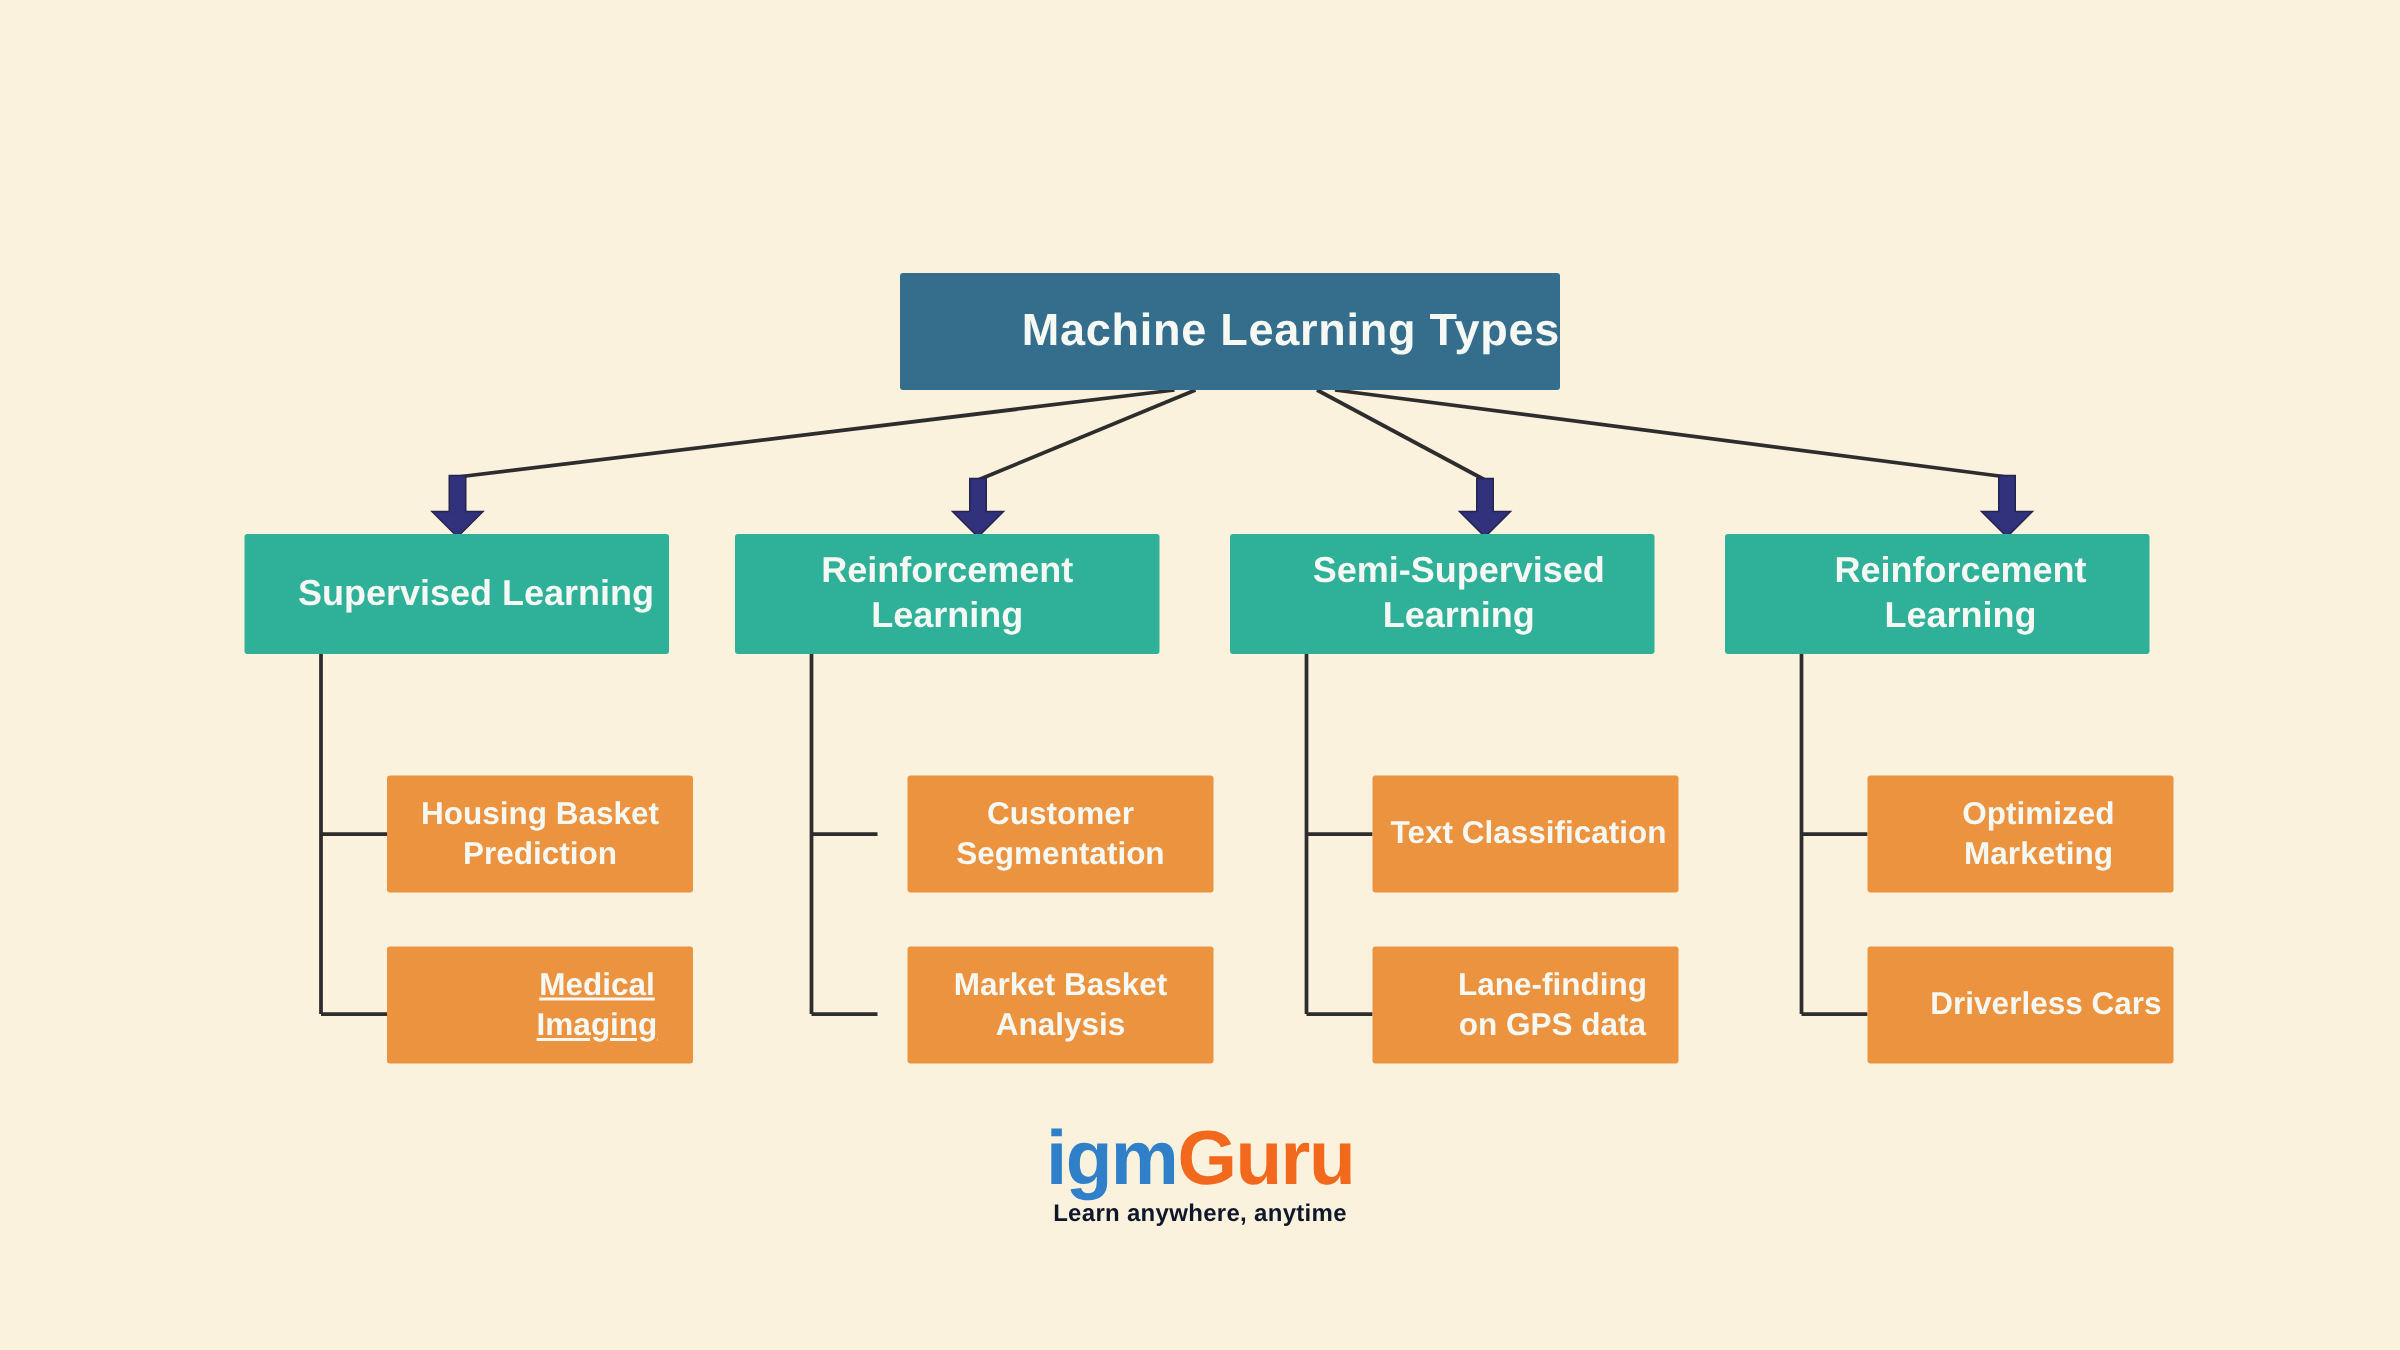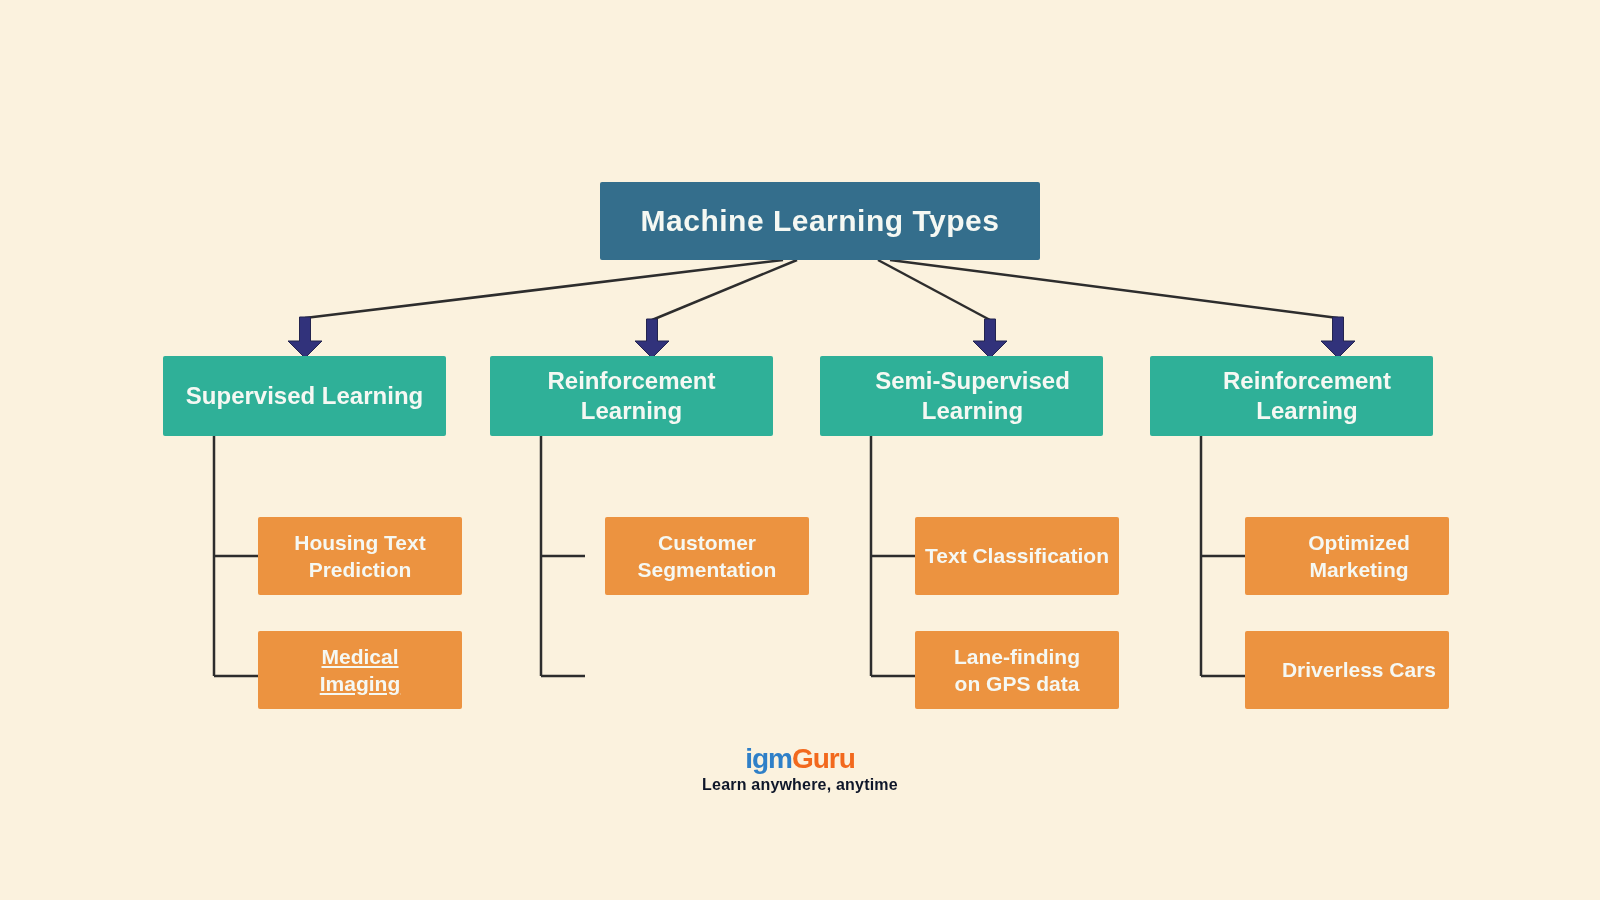--- a/index.html
+++ b/index.html
@@ -14,21 +14,21 @@
   .svg-layer {
     position: absolute;
     left: 0; top: 0;
     width: 1600px; height: 900px;
     pointer-events: none;
   }
   .node {
     position: absolute;
     display: flex;
     align-items: center;
-    justify-content: center;
+    justify-content: flex-end;
     text-align: center;
     color: #F5F8F3;
     font-weight: 700;
     box-sizing: border-box;
     border-radius: 2px;
   }
   .root-node {
     left: 600px; top: 182px;
     width: 440px; height: 78px;
     background: #346E8C;
@@ -64,21 +64,21 @@
   .wrap-mid { display: inline-block; max-width: 152px; }
   .logo {
     position: absolute;
     left: 0; top: 744px;
     width: 1600px;
     display: flex;
     flex-direction: column;
     align-items: center;
   }
   .logo-word {
-    font-size: 28px;
+    font-size: 51px;
     font-weight: 700;
     letter-spacing: -1px;
     line-height: 1.1;
   }
   .logo-blue { color: #2F80C8; }
   .logo-orange { color: #F2691D; }
   .logo-tagline {
     margin-top: 1px;
     font-size: 16px;
     font-weight: 700;
@@ -120,28 +120,31 @@
     <span>Reinforcement Learning</span>
   </div>
   <div class="node cat-node cat-3">
     <span>Semi-Supervised Learning</span>
   </div>
   <div class="node cat-node cat-4">
     <span>Reinforcement Learning</span>
   </div>
 
   <div class="node child-node col-1 row-1">
-    <span>Housing Text Prediction</span>
+    <span>Housing Basket Prediction</span>
   </div>
   <div class="node child-node col-1 row-2">
     <span class="wrap-narrow">Medical Imaging</span>
   </div>
 
   <div class="node child-node col-2 row-1">
     <span>Customer Segmentation</span>
+  </div>
+  <div class="node child-node col-2 row-2">
+    <span>Market Basket Analysis</span>
   </div>
 
   <div class="node child-node col-3 row-1">
     <span>Text Classification</span>
   </div>
   <div class="node child-node col-3 row-2">
     <span class="wrap-mid">Lane-finding on GPS data</span>
   </div>
 
   <div class="node child-node col-4 row-1">

